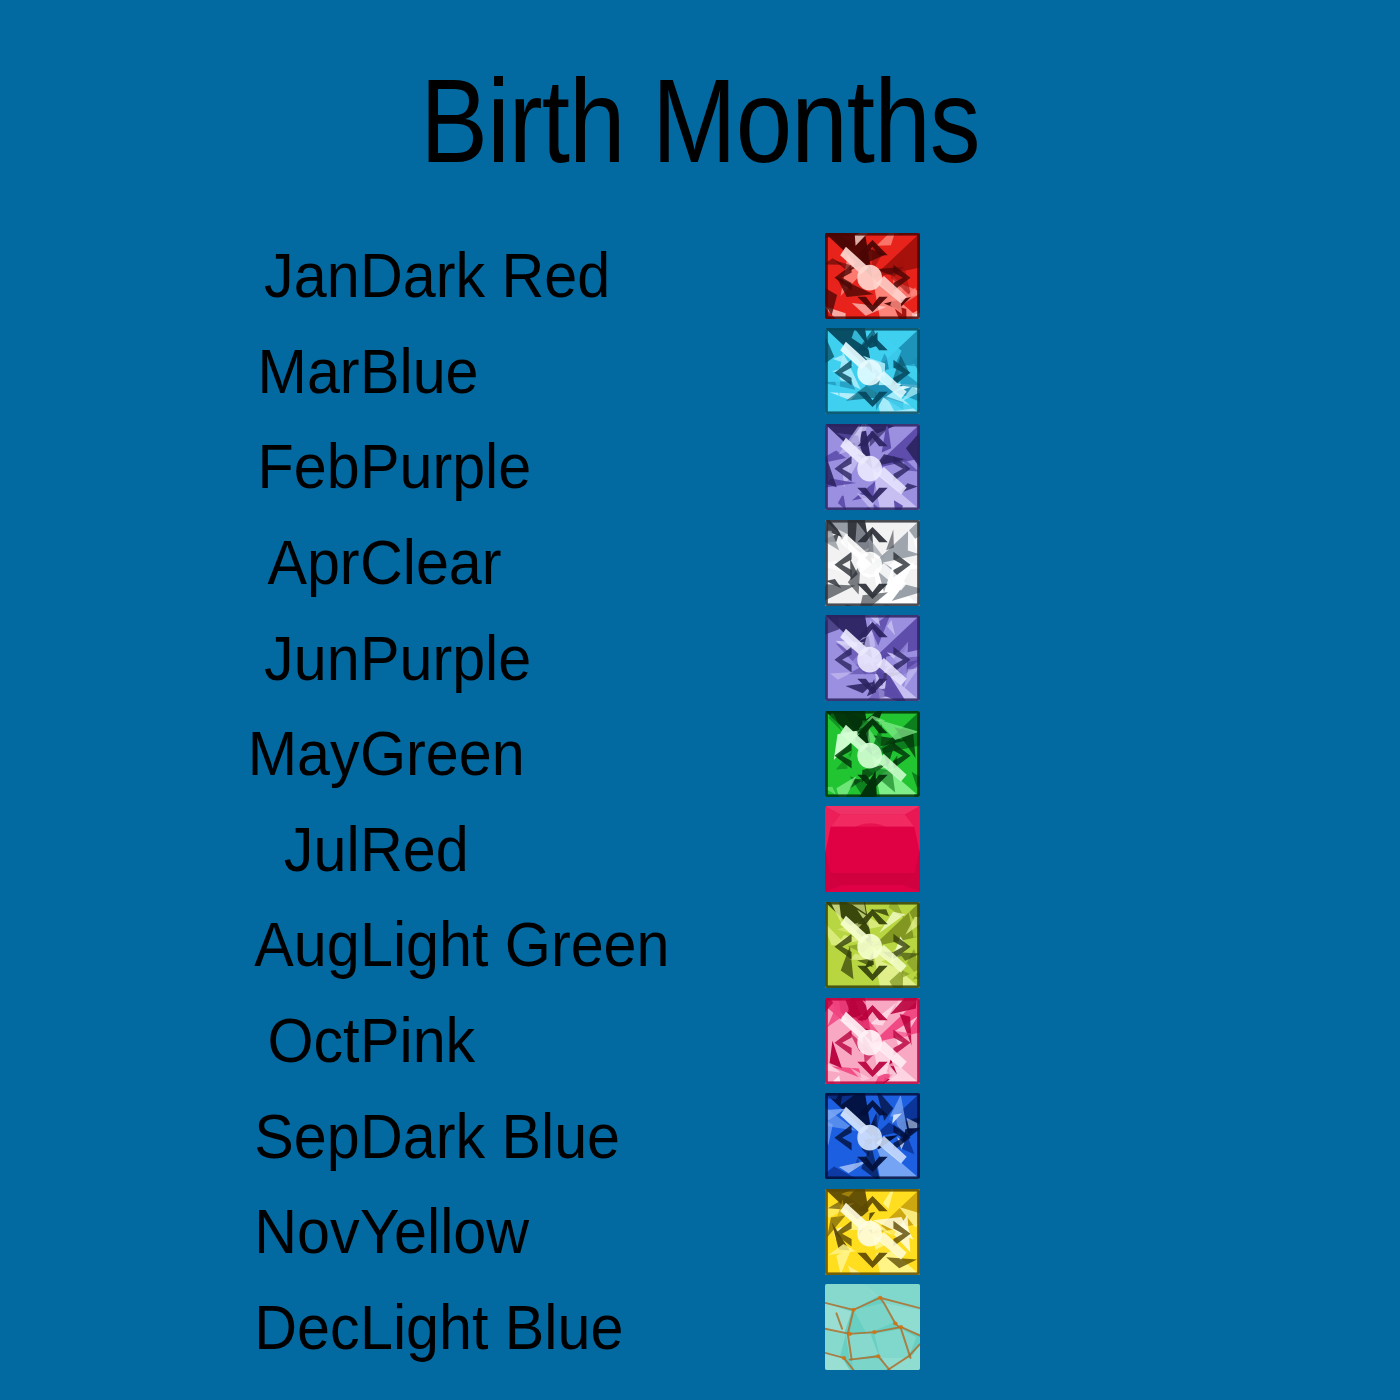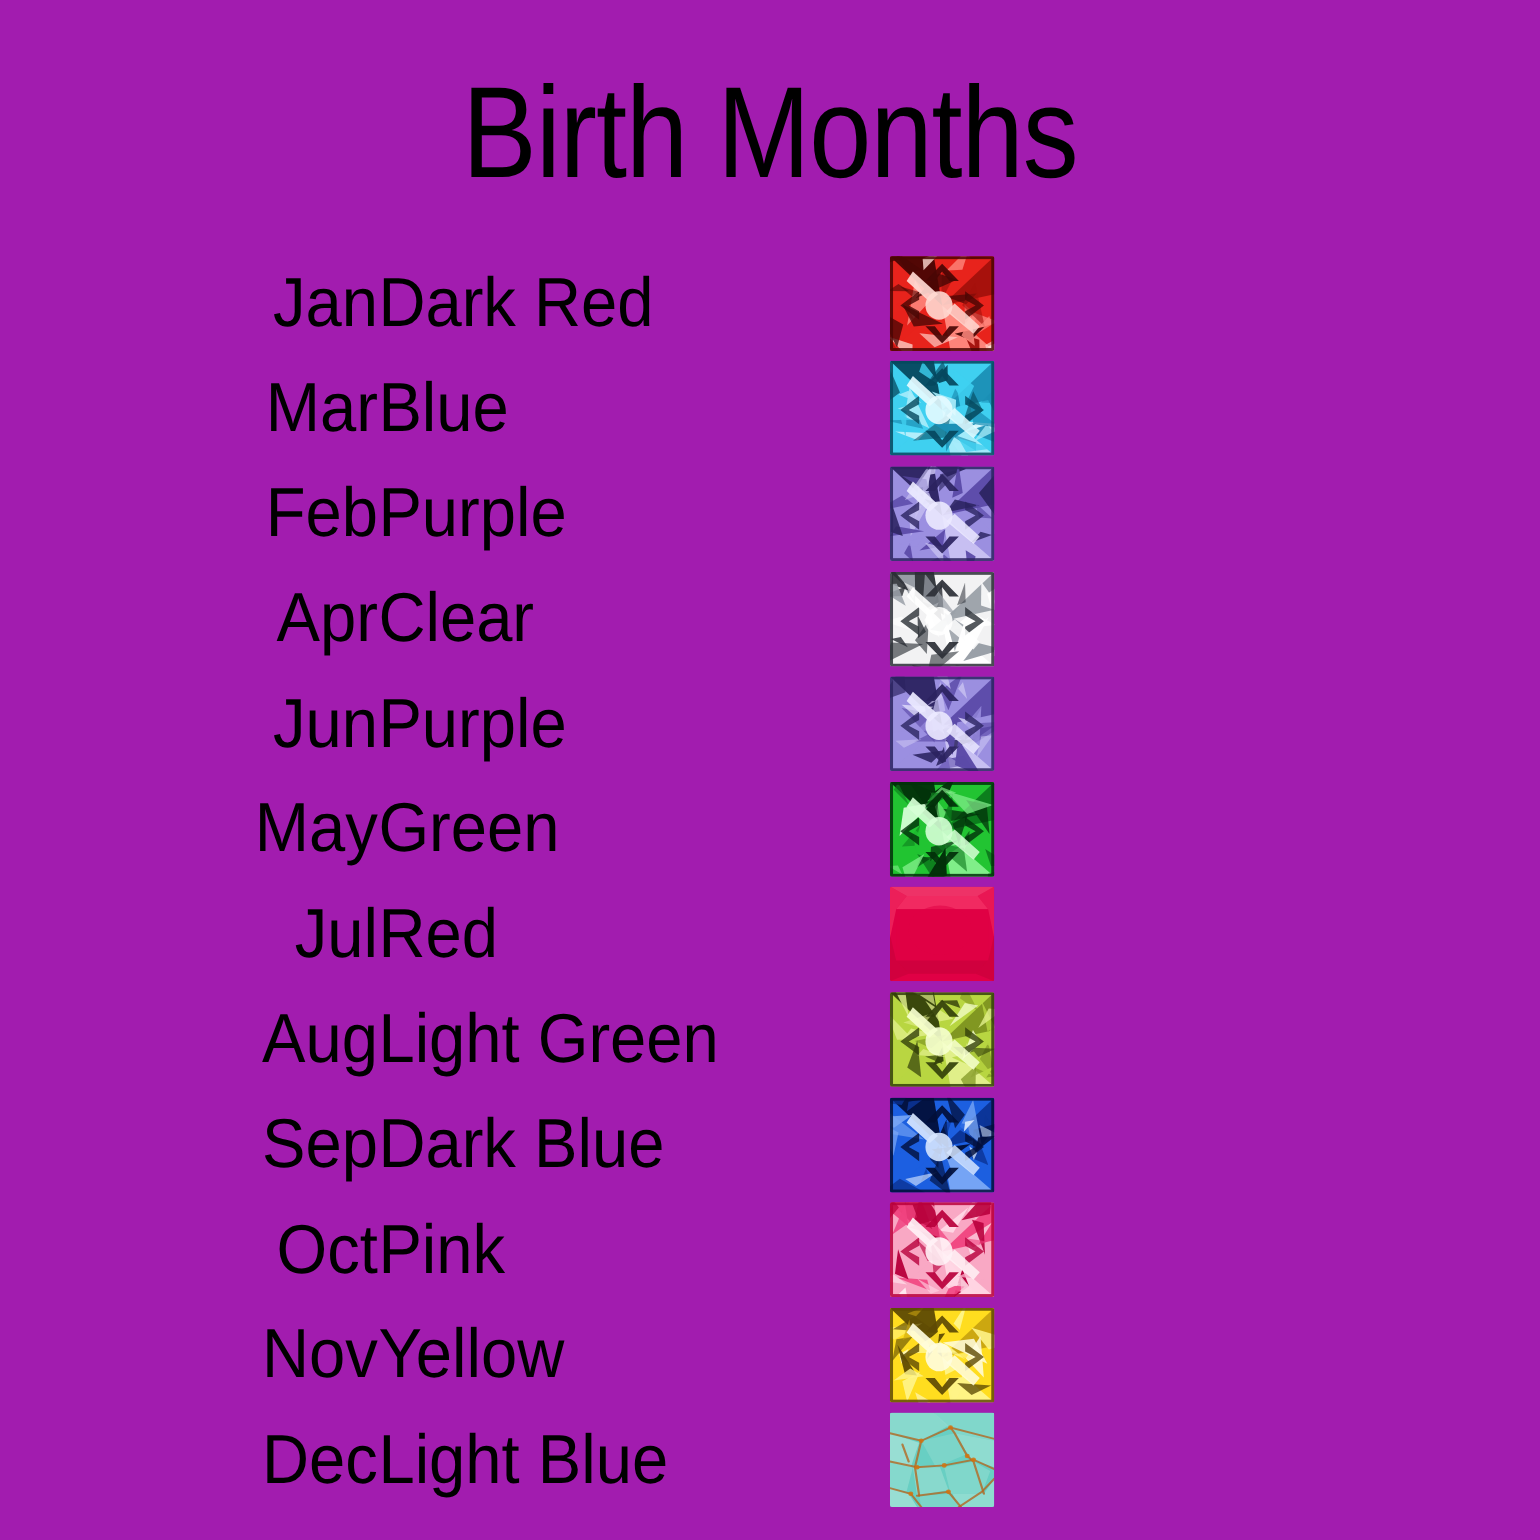--- a/index.html
+++ b/index.html
@@ -9,21 +9,21 @@
     background: #ffffff;
   }
   body {
     font-family: "Liberation Sans", "DejaVu Sans", sans-serif;
     color: #000000;
   }
   #page {
     position: relative;
     width: 1400px;
     height: 1400px;
-    background: #a21caf;
+    background: #0369a1;
     overflow: hidden;
   }
 
   
   #page-title {
     position: absolute;
     left: 0;
     top: 62px;
     width: 1400px;
     text-align: center;
@@ -33,21 +33,21 @@
     letter-spacing: -1px;
     color: #000000;
     transform: scaleX(0.86);
     transform-origin: 50% 50%;
     white-space: nowrap;
   }
 
   
   #birth-table {
     position: absolute;
-    left: 0;
+    left: 16px;
     top: 228px;
     width: 1228px;
     border-collapse: collapse;
   }
   #birth-table tr { height: 95.6px; }
   #birth-table td {
     padding: 0;
     vertical-align: middle;
     font-size: 63px;
     line-height: 1;
@@ -462,20 +462,70 @@
                 <polygon points="22,16 46,40 38,48 16,26" fill="#f6ffd0" opacity="0.92"></polygon>
                 <polygon points="80,82 54,58 62,50 86,74" fill="#f6ffd0" opacity="0.85"></polygon>
                 <ellipse cx="47" cy="52" rx="13" ry="15" fill="#f6ffd0" opacity="0.9"></ellipse>
                 <rect x="1" y="1" width="98" height="98" fill="none" stroke="#33400a" stroke-width="4" opacity="0.85"></rect>
               </svg>
             </span>
         </td>
       </tr>
 
       <tr>
+        <td class="month-cell">Oct</td>
+        <td class="color-cell">Pink</td>
+        <td class="gem-cell">
+          <span class="gem">
+              <svg viewBox="0 0 100 100" preserveAspectRatio="none">
+                <polygon points="0,0 100,0 100,100 0,100" fill="#f9a8c4"></polygon>
+                <polygon points="0,0 50,52 42,0" fill="#b8003c" opacity="0.95"></polygon>
+                <polygon points="100,0 50,52 100,40" fill="#f0437f" opacity="0.95"></polygon>
+                <polygon points="100,100 50,52 57.99999999999999,100" fill="#ffd6e4" opacity="0.95"></polygon>
+                <polygon points="0,100 50,52 0,60" fill="#f9a8c4" opacity="0.95"></polygon>
+                <polygon points="74.03377914951989,9.31198559670782 81.22742289955998,-5.311007935731004 82.88922655347218,18.184892085895754" fill="#ffd6e4" opacity="0.6353163580246914"></polygon>
+                <polygon points="60.56455761316872,32.08247599451303 47.48588755746237,29.880456296525207 74.9940510568863,5.416914087453339" fill="#ffd6e4" opacity="0.9990104166666667"></polygon>
+                <polygon points="75.7733196159122,88.7778635116598 60.50559895127071,100.8286401398913 69.38646761957253,70.66358676525945" fill="#b8003c" opacity="0.9834220679012347"></polygon>
+                <polygon points="56.388460219478745,90.2006172839506 57.15188097713964,62.171908816914 83.74700009463487,100.38721699389212" fill="#ffd6e4" opacity="0.8038290895061728"></polygon>
+                <polygon points="57.656893004115226,87.89394718792866 71.52227882999024,89.02050571886795 46.32130861096438,113.95524565383667" fill="#f0437f" opacity="0.9088425925925927"></polygon>
+                <polygon points="8.89960562414266,96.36402606310014 14.898196848081628,89.97458900745438 19.031769841604195,115.46396947507999" fill="#fff2f6" opacity="0.8804070216049383"></polygon>
+                <polygon points="35.73388203017833,81.96887860082305 38.511098751125516,93.18487228915329 5.943664927604544,79.38637030760184" fill="#f0437f" opacity="0.8838001543209877"></polygon>
+                <polygon points="48.96219135802469,18.473936899862824 38.488352759933846,1.1114677013502963 58.58738817161165,16.386155029136418" fill="#f9a8c4" opacity="0.7176331018518519"></polygon>
+                <polygon points="0.1277434842249657,9.27426268861454 11.876857196014209,-17.318750001547706 17.747478553755993,25.532375734893407" fill="#f0437f" opacity="0.9638503086419754"></polygon>
+                <polygon points="3.736711248285322,76.28343621399178 16.550781295935636,86.95655978364626 -6.934256646891354,82.78331635849682" fill="#ffd6e4" opacity="0.8377295524691359"></polygon>
+                <polygon points="26.147119341563783,15.489111796982167 2.2502772178192068,33.94471177543049 18.26398754914474,-7.644892477743314" fill="#f0437f" opacity="0.8378819444444445"></polygon>
+                <polygon points="41.12439986282579,19.175240054869686 56.66096032417453,40.28444502163369 18.137476359357738,26.41920223967285" fill="#f0437f" opacity="0.7462519290123457"></polygon>
+                <polygon points="52.063614540466396,64.81095679012346 41.73765905903901,76.01779184898254 39.281306054787,41.24986345697071" fill="#b8003c" opacity="0.6281172839506173"></polygon>
+                <polygon points="80.87834362139917,70.60613854595336 91.85232542742222,81.54529789782339 64.7076398805007,78.57330417826618" fill="#f9a8c4" opacity="0.7820891203703704"></polygon>
+                <polygon points="23.556241426611795,17.733624828532236 28.803437396089482,-5.695920114394653 40.47058752642128,28.092837122518553" fill="#b8003c" opacity="0.6401118827160495"></polygon>
+                <polygon points="72.38125857338821,39.218106995884774 97.73854121698805,21.25738184691967 77.6666137194915,57.120581210963195" fill="#fff2f6" opacity="0.6674633487654321"></polygon>
+                <polygon points="4.822530864197531,75.49168381344307 7.841139327037747,49.653767322213795 17.85503264800009,81.71500675241816" fill="#b8003c" opacity="0.9627546296296297"></polygon>
+                <polygon points="39.089934842249654,96.61608367626886 26.24760019460397,80.88834303943894 47.53412986432267,93.48057258251637" fill="#ffd6e4" opacity="0.6079301697530864"></polygon>
+                <polygon points="56.356310013717426,91.17155349794238 49.38513155025798,83.98064627306877 67.13018955069475,86.09046199931706" fill="#ffd6e4" opacity="0.9182677469135803"></polygon>
+                <polygon points="89.64634773662551,21.81241426611797 91.06152587973173,55.36585697596967 78.59819795235921,18.550946531533736" fill="#b8003c" opacity="0.8923784722222223"></polygon>
+                <polygon points="79.39214677640604,47.48928326474623 70.75423974651903,37.86989548852423 93.61094220327554,41.43593049524933" fill="#f0437f" opacity="0.6122067901234568"></polygon>
+                <polygon points="95.65543552812072,12.337962962962964 68.55769557009793,18.96641712746529 98.36437699736766,-17.91606863263707" fill="#b8003c" opacity="0.8930304783950618"></polygon>
+                <polygon points="27.016460905349792,1.2349965706447188 17.210715719055848,3.377864573660987 30.782586345735044,-31.642206008157146" fill="#f0437f" opacity="0.9834606481481483"></polygon>
+                <polygon points="36.1295438957476,62.01989026063101 25.08119168945713,38.800231662022505 47.06331630708468,60.757902418293455" fill="#b8003c" opacity="0.6154417438271605"></polygon>
+                <polygon points="81.94530178326474,94.38400205761317 68.65470765173671,121.8927979312445 67.79567064774778,80.40667291700892" fill="#ffd6e4" opacity="0.5542515432098766"></polygon>
+                <polygon points="8.599537037037038,5.426097393689986 -10.150720595832293,30.374176227870574 -5.452768123077087,-15.243054266028079" fill="#b8003c" opacity="0.7485011574074074"></polygon>
+                <polygon points="50,8 34,26 43,26 50,16 57,26 66,26" fill="#b8003c" opacity="0.92"></polygon>
+                <polygon points="50,92 34,74 43,74 50,84 57,74 66,74" fill="#b8003c" opacity="0.92"></polygon>
+                <polygon points="10,52 28,37 28,46 18,52 28,58 28,67" fill="#b8003c" opacity="0.8"></polygon>
+                <polygon points="90,52 72,37 72,46 82,52 72,58 72,67" fill="#b8003c" opacity="0.8"></polygon>
+                <polygon points="22,16 46,40 38,48 16,26" fill="#fff2f6" opacity="0.92"></polygon>
+                <polygon points="80,82 54,58 62,50 86,74" fill="#fff2f6" opacity="0.85"></polygon>
+                <ellipse cx="47" cy="52" rx="13" ry="15" fill="#fff2f6" opacity="0.9"></ellipse>
+                <rect x="1" y="1" width="98" height="98" fill="none" stroke="#b8003c" stroke-width="4" opacity="0.85"></rect>
+              </svg>
+            </span>
+        </td>
+      </tr>
+
+      <tr>
         <td class="month-cell">Sep</td>
         <td class="color-cell">Dark Blue</td>
         <td class="gem-cell">
           <span class="gem">
               <svg viewBox="0 0 100 100" preserveAspectRatio="none">
                 <polygon points="0,0 100,0 100,100 0,100" fill="#1c5fe0"></polygon>
                 <polygon points="0,0 50,52 42,0" fill="#020f3a" opacity="0.95"></polygon>
                 <polygon points="100,0 50,52 100,40" fill="#0b3395" opacity="0.95"></polygon>
                 <polygon points="100,100 50,52 57.99999999999999,100" fill="#7aa8f5" opacity="0.95"></polygon>
                 <polygon points="0,100 50,52 0,60" fill="#1c5fe0" opacity="0.95"></polygon>
@@ -512,70 +562,20 @@
                 <polygon points="22,16 46,40 38,48 16,26" fill="#d6e6ff" opacity="0.92"></polygon>
                 <polygon points="80,82 54,58 62,50 86,74" fill="#d6e6ff" opacity="0.85"></polygon>
                 <ellipse cx="47" cy="52" rx="13" ry="15" fill="#d6e6ff" opacity="0.9"></ellipse>
                 <rect x="1" y="1" width="98" height="98" fill="none" stroke="#020f3a" stroke-width="4" opacity="0.85"></rect>
               </svg>
             </span>
         </td>
       </tr>
 
       <tr>
-        <td class="month-cell">Oct</td>
-        <td class="color-cell">Pink</td>
-        <td class="gem-cell">
-          <span class="gem">
-              <svg viewBox="0 0 100 100" preserveAspectRatio="none">
-                <polygon points="0,0 100,0 100,100 0,100" fill="#f9a8c4"></polygon>
-                <polygon points="0,0 50,52 42,0" fill="#b8003c" opacity="0.95"></polygon>
-                <polygon points="100,0 50,52 100,40" fill="#f0437f" opacity="0.95"></polygon>
-                <polygon points="100,100 50,52 57.99999999999999,100" fill="#ffd6e4" opacity="0.95"></polygon>
-                <polygon points="0,100 50,52 0,60" fill="#f9a8c4" opacity="0.95"></polygon>
-                <polygon points="74.03377914951989,9.31198559670782 81.22742289955998,-5.311007935731004 82.88922655347218,18.184892085895754" fill="#ffd6e4" opacity="0.6353163580246914"></polygon>
-                <polygon points="60.56455761316872,32.08247599451303 47.48588755746237,29.880456296525207 74.9940510568863,5.416914087453339" fill="#ffd6e4" opacity="0.9990104166666667"></polygon>
-                <polygon points="75.7733196159122,88.7778635116598 60.50559895127071,100.8286401398913 69.38646761957253,70.66358676525945" fill="#b8003c" opacity="0.9834220679012347"></polygon>
-                <polygon points="56.388460219478745,90.2006172839506 57.15188097713964,62.171908816914 83.74700009463487,100.38721699389212" fill="#ffd6e4" opacity="0.8038290895061728"></polygon>
-                <polygon points="57.656893004115226,87.89394718792866 71.52227882999024,89.02050571886795 46.32130861096438,113.95524565383667" fill="#f0437f" opacity="0.9088425925925927"></polygon>
-                <polygon points="8.89960562414266,96.36402606310014 14.898196848081628,89.97458900745438 19.031769841604195,115.46396947507999" fill="#fff2f6" opacity="0.8804070216049383"></polygon>
-                <polygon points="35.73388203017833,81.96887860082305 38.511098751125516,93.18487228915329 5.943664927604544,79.38637030760184" fill="#f0437f" opacity="0.8838001543209877"></polygon>
-                <polygon points="48.96219135802469,18.473936899862824 38.488352759933846,1.1114677013502963 58.58738817161165,16.386155029136418" fill="#f9a8c4" opacity="0.7176331018518519"></polygon>
-                <polygon points="0.1277434842249657,9.27426268861454 11.876857196014209,-17.318750001547706 17.747478553755993,25.532375734893407" fill="#f0437f" opacity="0.9638503086419754"></polygon>
-                <polygon points="3.736711248285322,76.28343621399178 16.550781295935636,86.95655978364626 -6.934256646891354,82.78331635849682" fill="#ffd6e4" opacity="0.8377295524691359"></polygon>
-                <polygon points="26.147119341563783,15.489111796982167 2.2502772178192068,33.94471177543049 18.26398754914474,-7.644892477743314" fill="#f0437f" opacity="0.8378819444444445"></polygon>
-                <polygon points="41.12439986282579,19.175240054869686 56.66096032417453,40.28444502163369 18.137476359357738,26.41920223967285" fill="#f0437f" opacity="0.7462519290123457"></polygon>
-                <polygon points="52.063614540466396,64.81095679012346 41.73765905903901,76.01779184898254 39.281306054787,41.24986345697071" fill="#b8003c" opacity="0.6281172839506173"></polygon>
-                <polygon points="80.87834362139917,70.60613854595336 91.85232542742222,81.54529789782339 64.7076398805007,78.57330417826618" fill="#f9a8c4" opacity="0.7820891203703704"></polygon>
-                <polygon points="23.556241426611795,17.733624828532236 28.803437396089482,-5.695920114394653 40.47058752642128,28.092837122518553" fill="#b8003c" opacity="0.6401118827160495"></polygon>
-                <polygon points="72.38125857338821,39.218106995884774 97.73854121698805,21.25738184691967 77.6666137194915,57.120581210963195" fill="#fff2f6" opacity="0.6674633487654321"></polygon>
-                <polygon points="4.822530864197531,75.49168381344307 7.841139327037747,49.653767322213795 17.85503264800009,81.71500675241816" fill="#b8003c" opacity="0.9627546296296297"></polygon>
-                <polygon points="39.089934842249654,96.61608367626886 26.24760019460397,80.88834303943894 47.53412986432267,93.48057258251637" fill="#ffd6e4" opacity="0.6079301697530864"></polygon>
-                <polygon points="56.356310013717426,91.17155349794238 49.38513155025798,83.98064627306877 67.13018955069475,86.09046199931706" fill="#ffd6e4" opacity="0.9182677469135803"></polygon>
-                <polygon points="89.64634773662551,21.81241426611797 91.06152587973173,55.36585697596967 78.59819795235921,18.550946531533736" fill="#b8003c" opacity="0.8923784722222223"></polygon>
-                <polygon points="79.39214677640604,47.48928326474623 70.75423974651903,37.86989548852423 93.61094220327554,41.43593049524933" fill="#f0437f" opacity="0.6122067901234568"></polygon>
-                <polygon points="95.65543552812072,12.337962962962964 68.55769557009793,18.96641712746529 98.36437699736766,-17.91606863263707" fill="#b8003c" opacity="0.8930304783950618"></polygon>
-                <polygon points="27.016460905349792,1.2349965706447188 17.210715719055848,3.377864573660987 30.782586345735044,-31.642206008157146" fill="#f0437f" opacity="0.9834606481481483"></polygon>
-                <polygon points="36.1295438957476,62.01989026063101 25.08119168945713,38.800231662022505 47.06331630708468,60.757902418293455" fill="#b8003c" opacity="0.6154417438271605"></polygon>
-                <polygon points="81.94530178326474,94.38400205761317 68.65470765173671,121.8927979312445 67.79567064774778,80.40667291700892" fill="#ffd6e4" opacity="0.5542515432098766"></polygon>
-                <polygon points="8.599537037037038,5.426097393689986 -10.150720595832293,30.374176227870574 -5.452768123077087,-15.243054266028079" fill="#b8003c" opacity="0.7485011574074074"></polygon>
-                <polygon points="50,8 34,26 43,26 50,16 57,26 66,26" fill="#b8003c" opacity="0.92"></polygon>
-                <polygon points="50,92 34,74 43,74 50,84 57,74 66,74" fill="#b8003c" opacity="0.92"></polygon>
-                <polygon points="10,52 28,37 28,46 18,52 28,58 28,67" fill="#b8003c" opacity="0.8"></polygon>
-                <polygon points="90,52 72,37 72,46 82,52 72,58 72,67" fill="#b8003c" opacity="0.8"></polygon>
-                <polygon points="22,16 46,40 38,48 16,26" fill="#fff2f6" opacity="0.92"></polygon>
-                <polygon points="80,82 54,58 62,50 86,74" fill="#fff2f6" opacity="0.85"></polygon>
-                <ellipse cx="47" cy="52" rx="13" ry="15" fill="#fff2f6" opacity="0.9"></ellipse>
-                <rect x="1" y="1" width="98" height="98" fill="none" stroke="#b8003c" stroke-width="4" opacity="0.85"></rect>
-              </svg>
-            </span>
-        </td>
-      </tr>
-
-      <tr>
         <td class="month-cell">Nov</td>
         <td class="color-cell">Yellow</td>
         <td class="gem-cell">
           <span class="gem">
               <svg viewBox="0 0 100 100" preserveAspectRatio="none">
                 <polygon points="0,0 100,0 100,100 0,100" fill="#ffdd1f"></polygon>
                 <polygon points="0,0 50,52 42,0" fill="#5e4a04" opacity="0.95"></polygon>
                 <polygon points="100,0 50,52 100,40" fill="#c9a310" opacity="0.95"></polygon>
                 <polygon points="100,100 50,52 57.99999999999999,100" fill="#fff48a" opacity="0.95"></polygon>
                 <polygon points="0,100 50,52 0,60" fill="#ffdd1f" opacity="0.95"></polygon>

